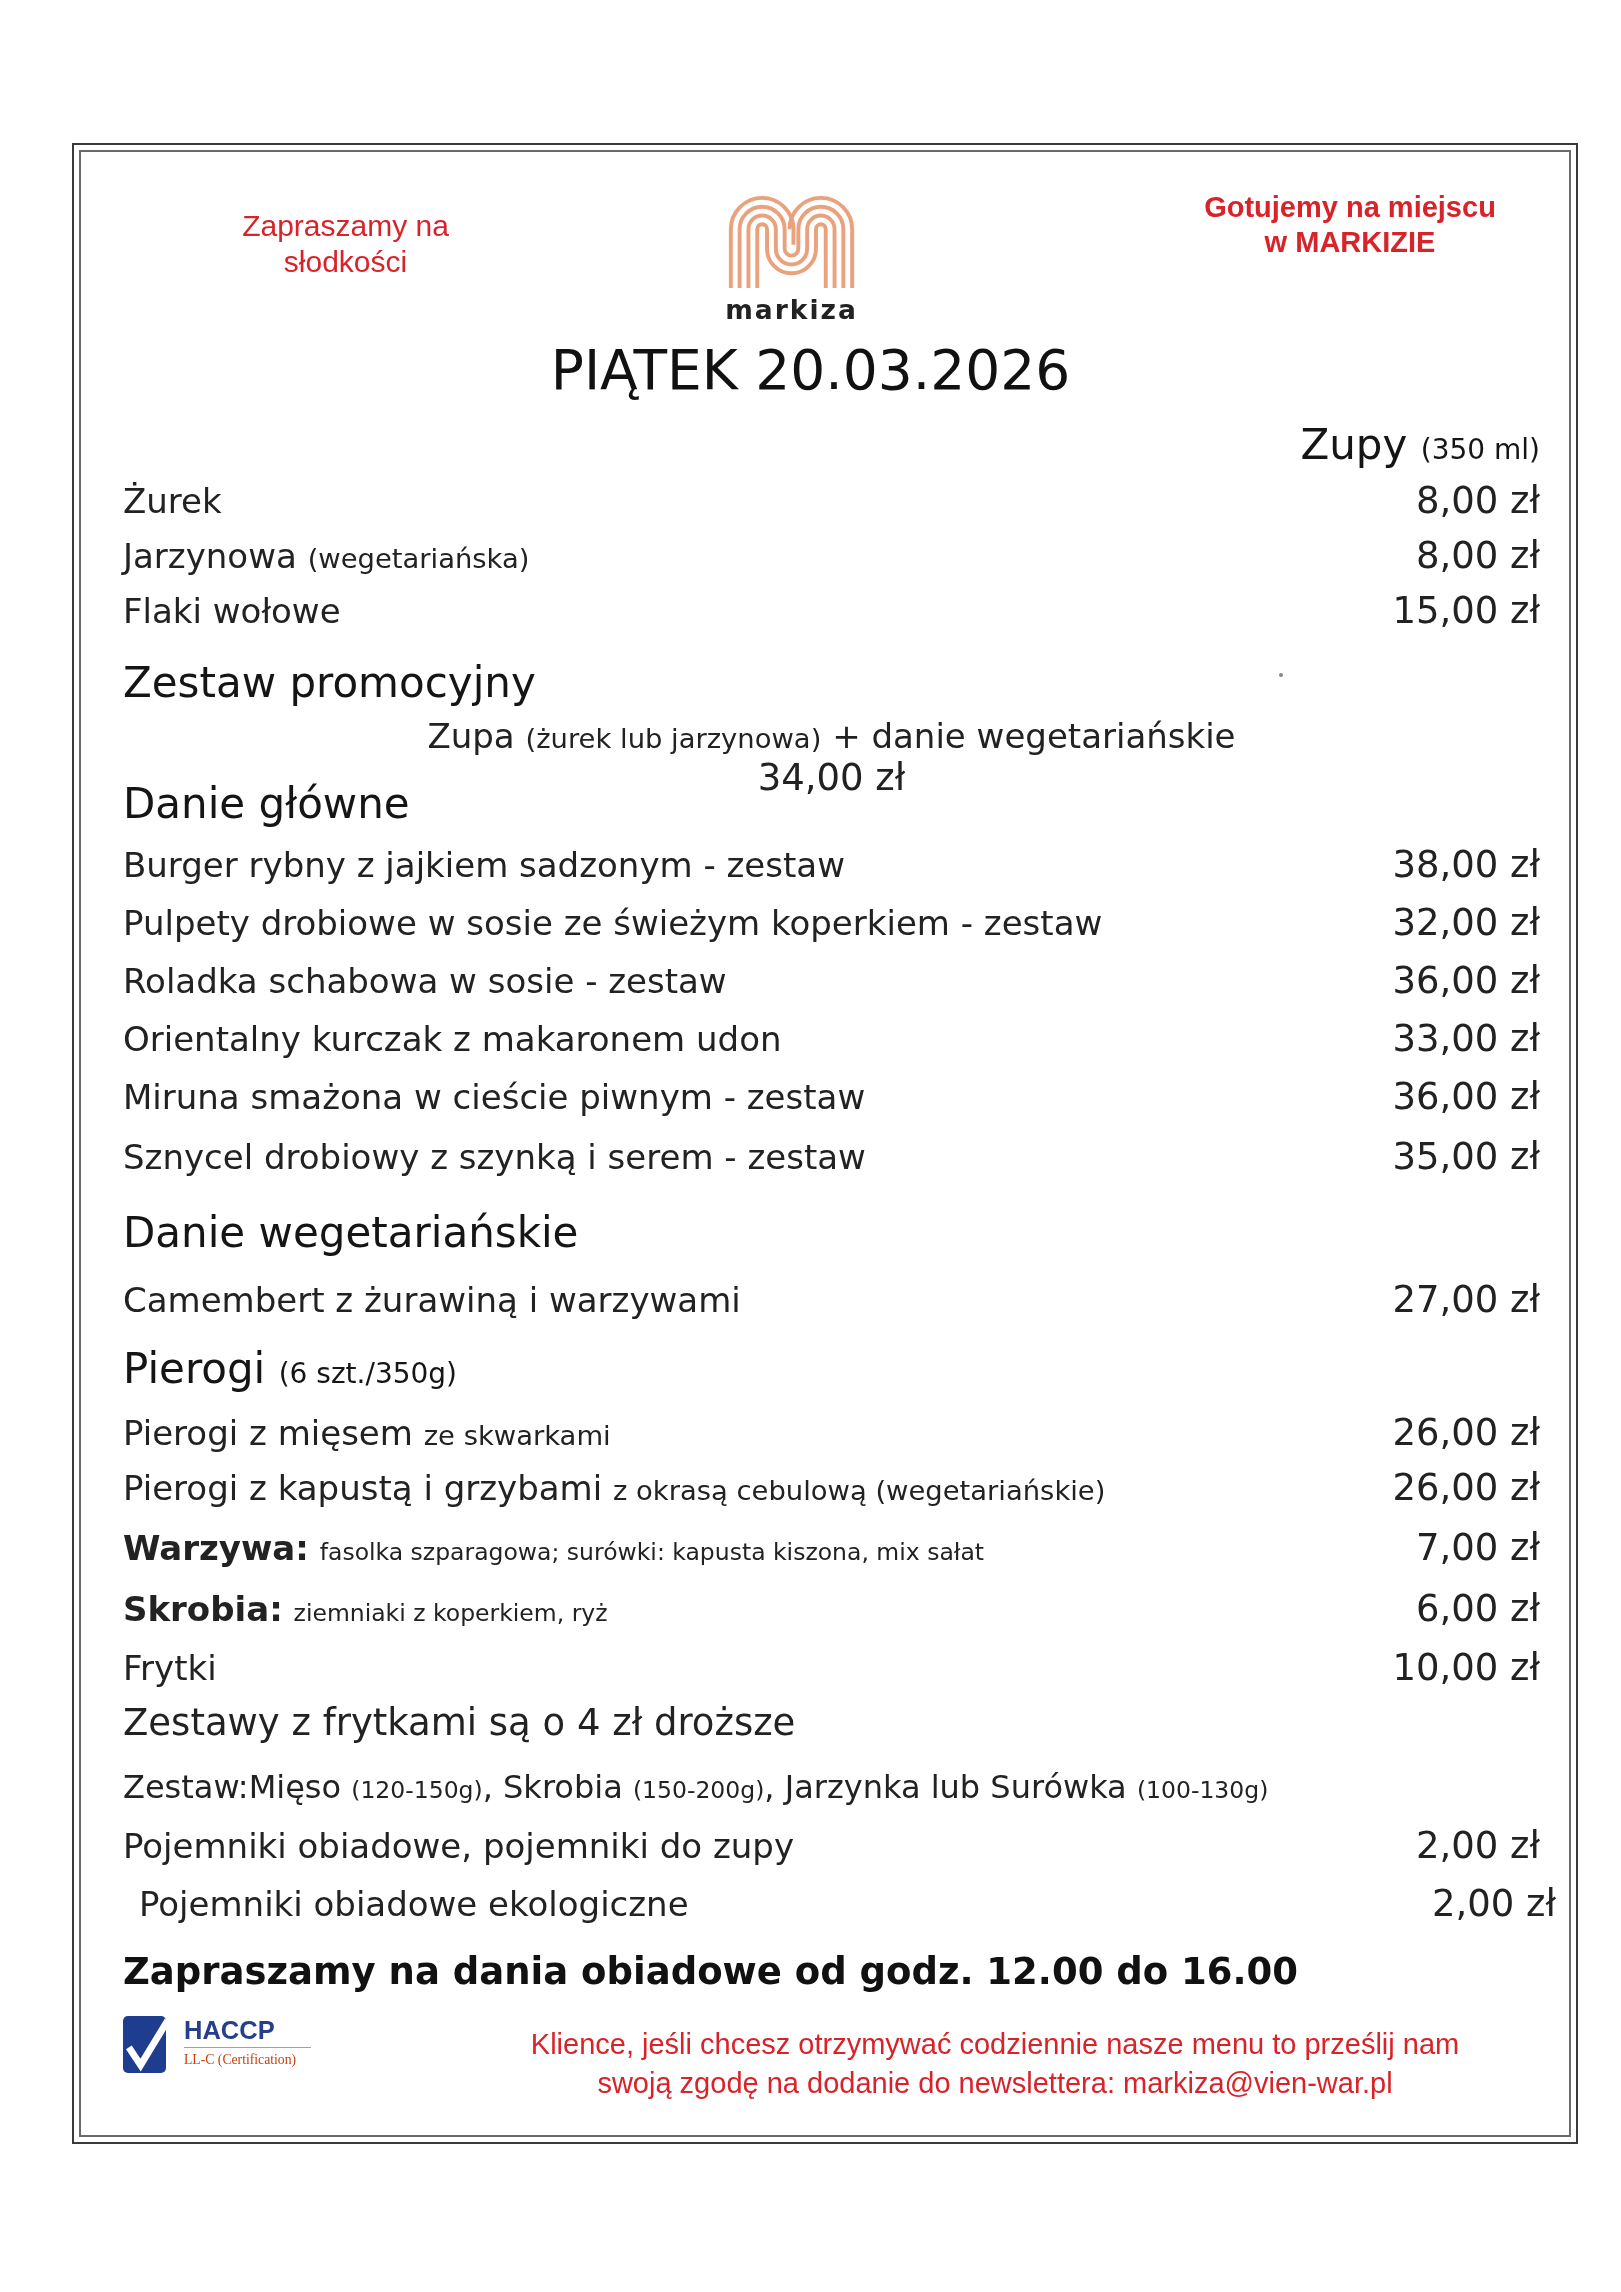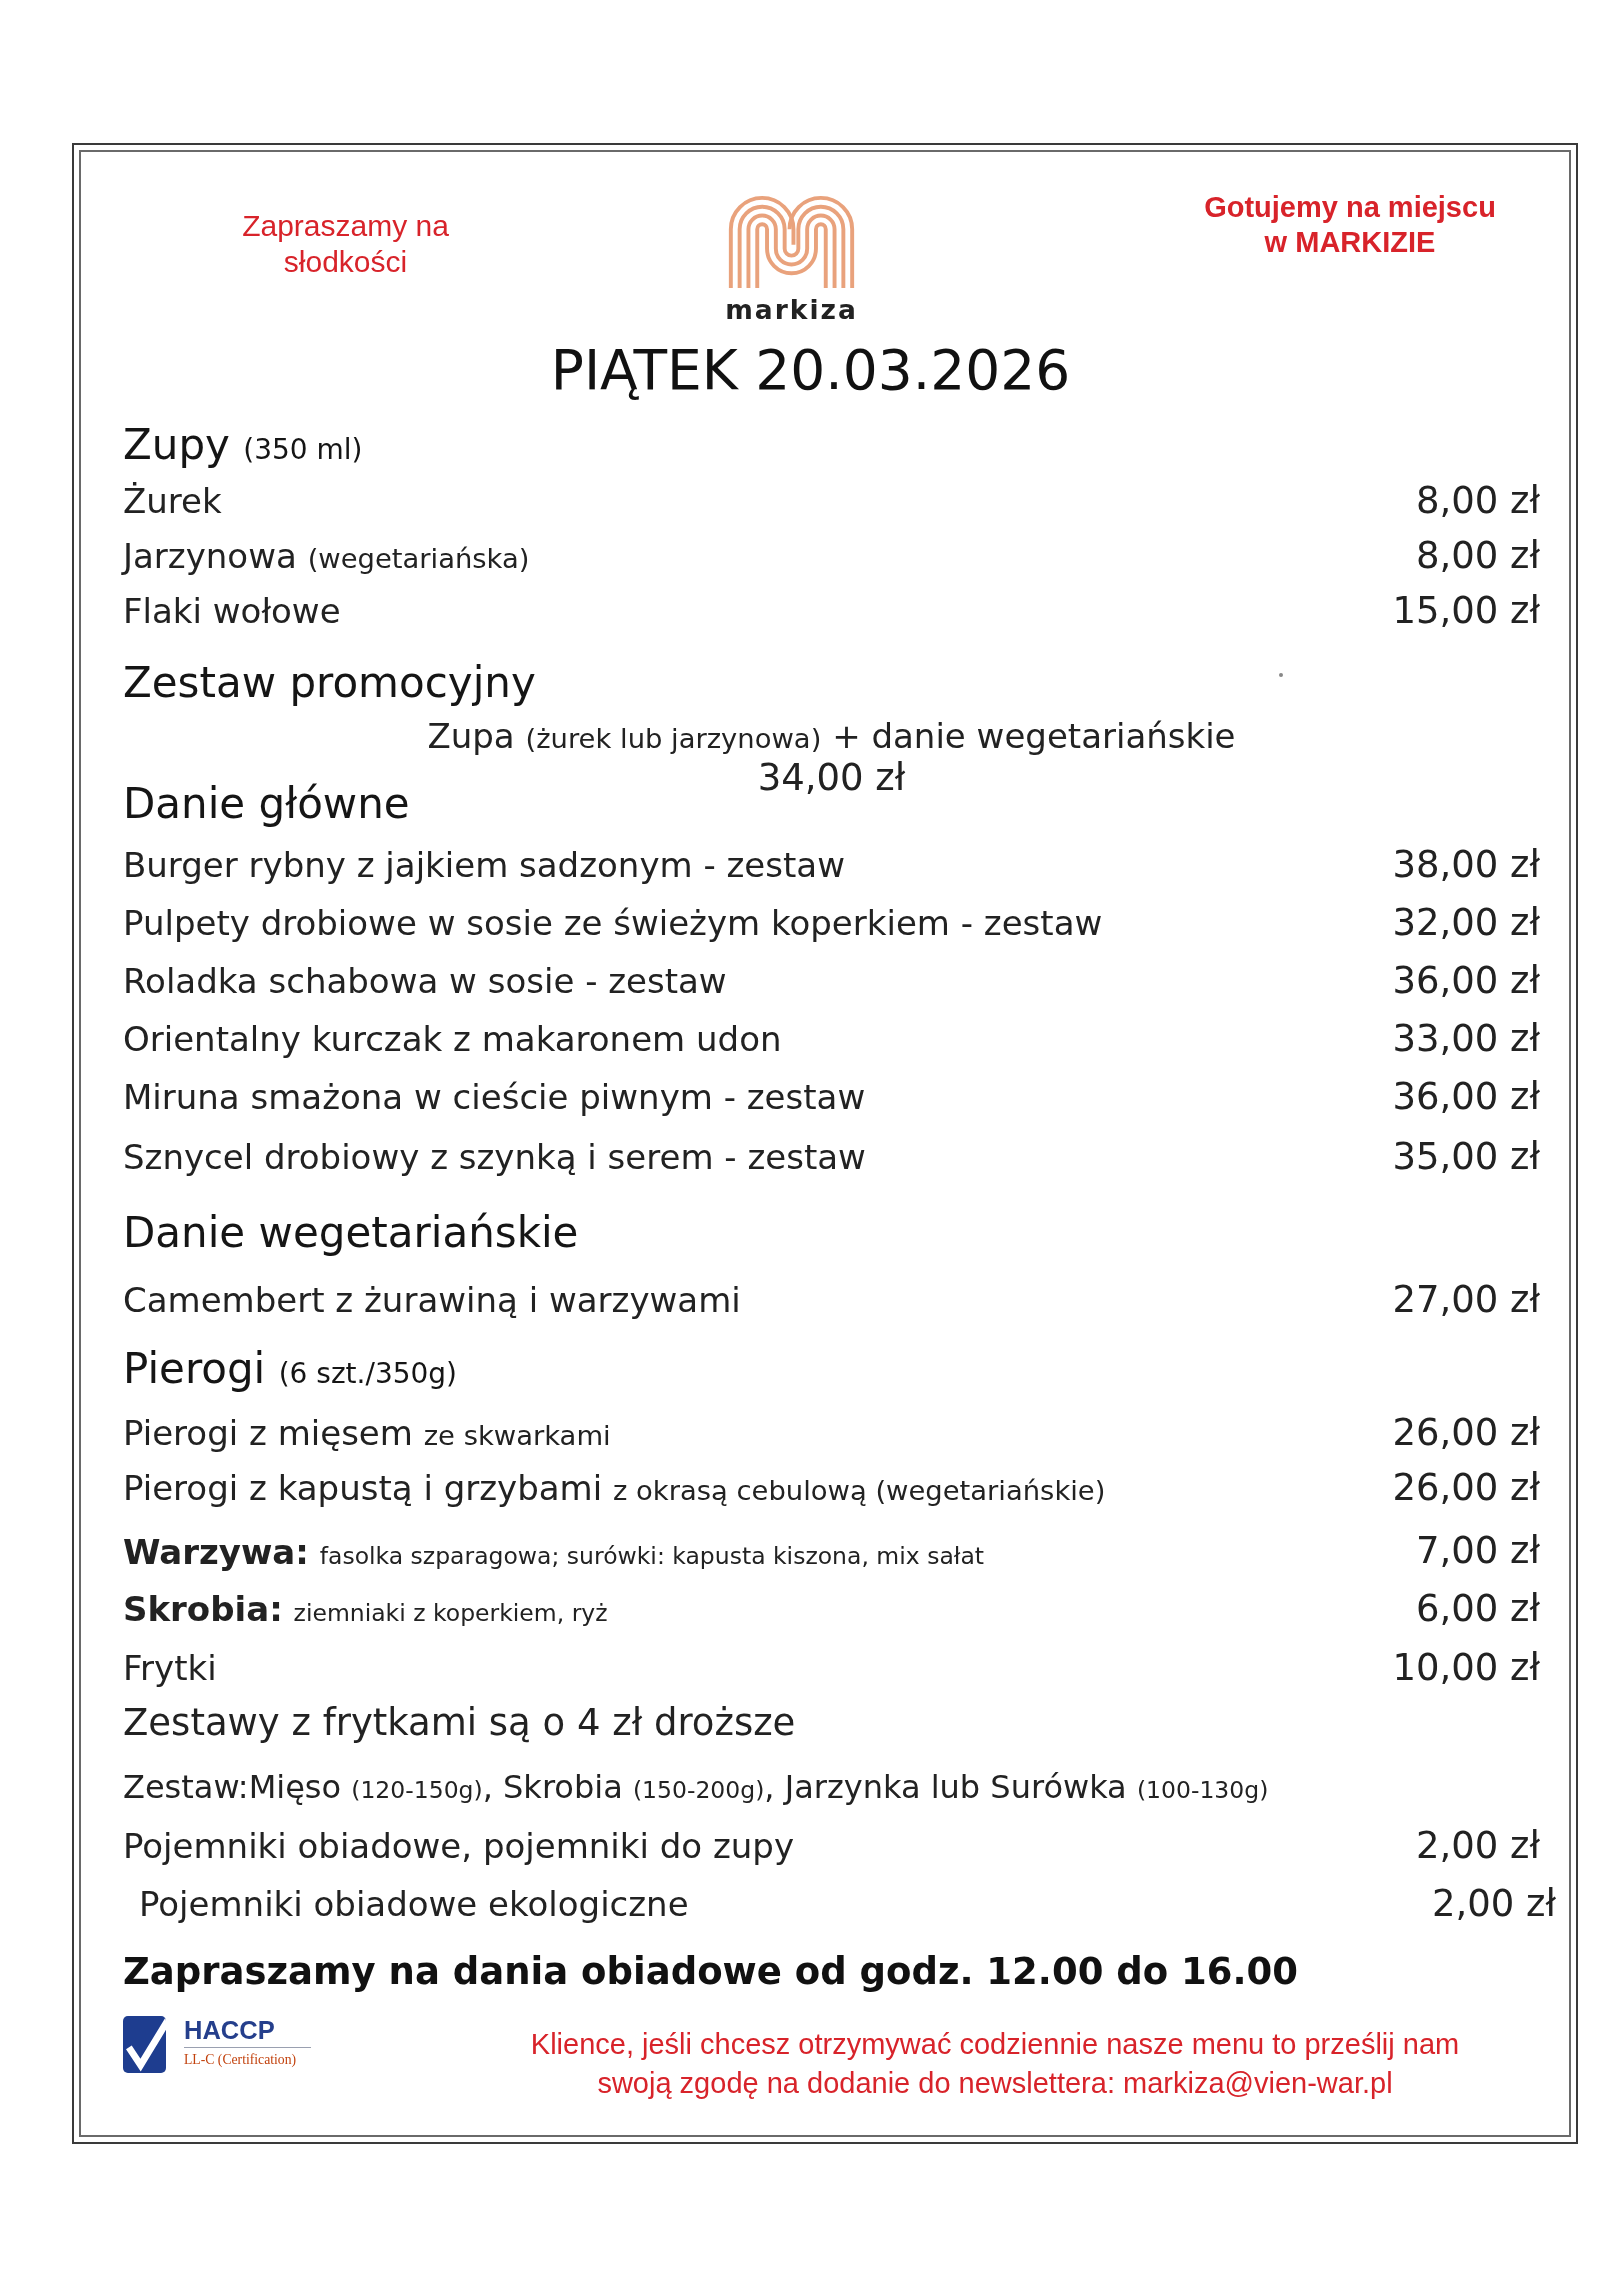--- a/index.html
+++ b/index.html
@@ -95,21 +95,21 @@
       <path d="M26 102 V42 A14 14 0 0 1 54 42 V62 A16 16 0 0 0 86 62 V42 A14 14 0 0 1 114 42 V102"></path>
       <path d="M35 102 V42 A5 5 0 0 1 45 42 V62 A25 25 0 0 0 95 62 V42 A5 5 0 0 1 105 42 V102"></path>
       <path d="M68 42 A32 32 0 0 1 132 42 V102"></path>
     </g>
   </svg>
   <div class="logo-word">markiza</div>
 </div>
 
 <div class="title">PIĄTEK 20.03.2026</div>
 
-<div class="line heading" style="top:420px;">
+<div class="line heading" style="top:420px;text-align:right;">
   <span class="name"><span>Zupy</span> <span class="sub">(350 ml)</span></span>
 </div>
 <div class="line item" style="top:476px;">
   <span class="name">Żurek</span>
   <span class="price">8,00 zł</span>
 </div>
 <div class="line item" style="top:531px;">
   <span class="name"><span>Jarzynowa</span> <span class="small">(wegetariańska)</span></span>
   <span class="price">8,00 zł</span>
 </div>
@@ -168,21 +168,21 @@
 </div>
 <div class="line item" style="top:1408px;">
   <span class="name"><span>Pierogi z mięsem</span> <span class="small">ze skwarkami</span></span>
   <span class="price">26,00 zł</span>
 </div>
 <div class="line item" style="top:1463px;">
   <span class="name"><span>Pierogi z kapustą i grzybami</span> <span class="small">z okrasą cebulową (wegetariańskie)</span></span>
   <span class="price">26,00 zł</span>
 </div>
 
-<div class="line item" style="top:1523px;align-items:flex-end;">
+<div class="line item" style="top:1523px;">
   <span class="name"><b>Warzywa:</b> <span class="tiny">fasolka szparagowa; surówki: kapusta kiszona, mix sałat</span></span>
   <span class="price">7,00 zł</span>
 </div>
 <div class="line item" style="top:1584px;">
   <span class="name"><b>Skrobia:</b> <span class="tiny">ziemniaki z koperkiem, ryż</span></span>
   <span class="price">6,00 zł</span>
 </div>
 <div class="line item" style="top:1643px;">
   <span class="name">Frytki</span>
   <span class="price">10,00 zł</span>

